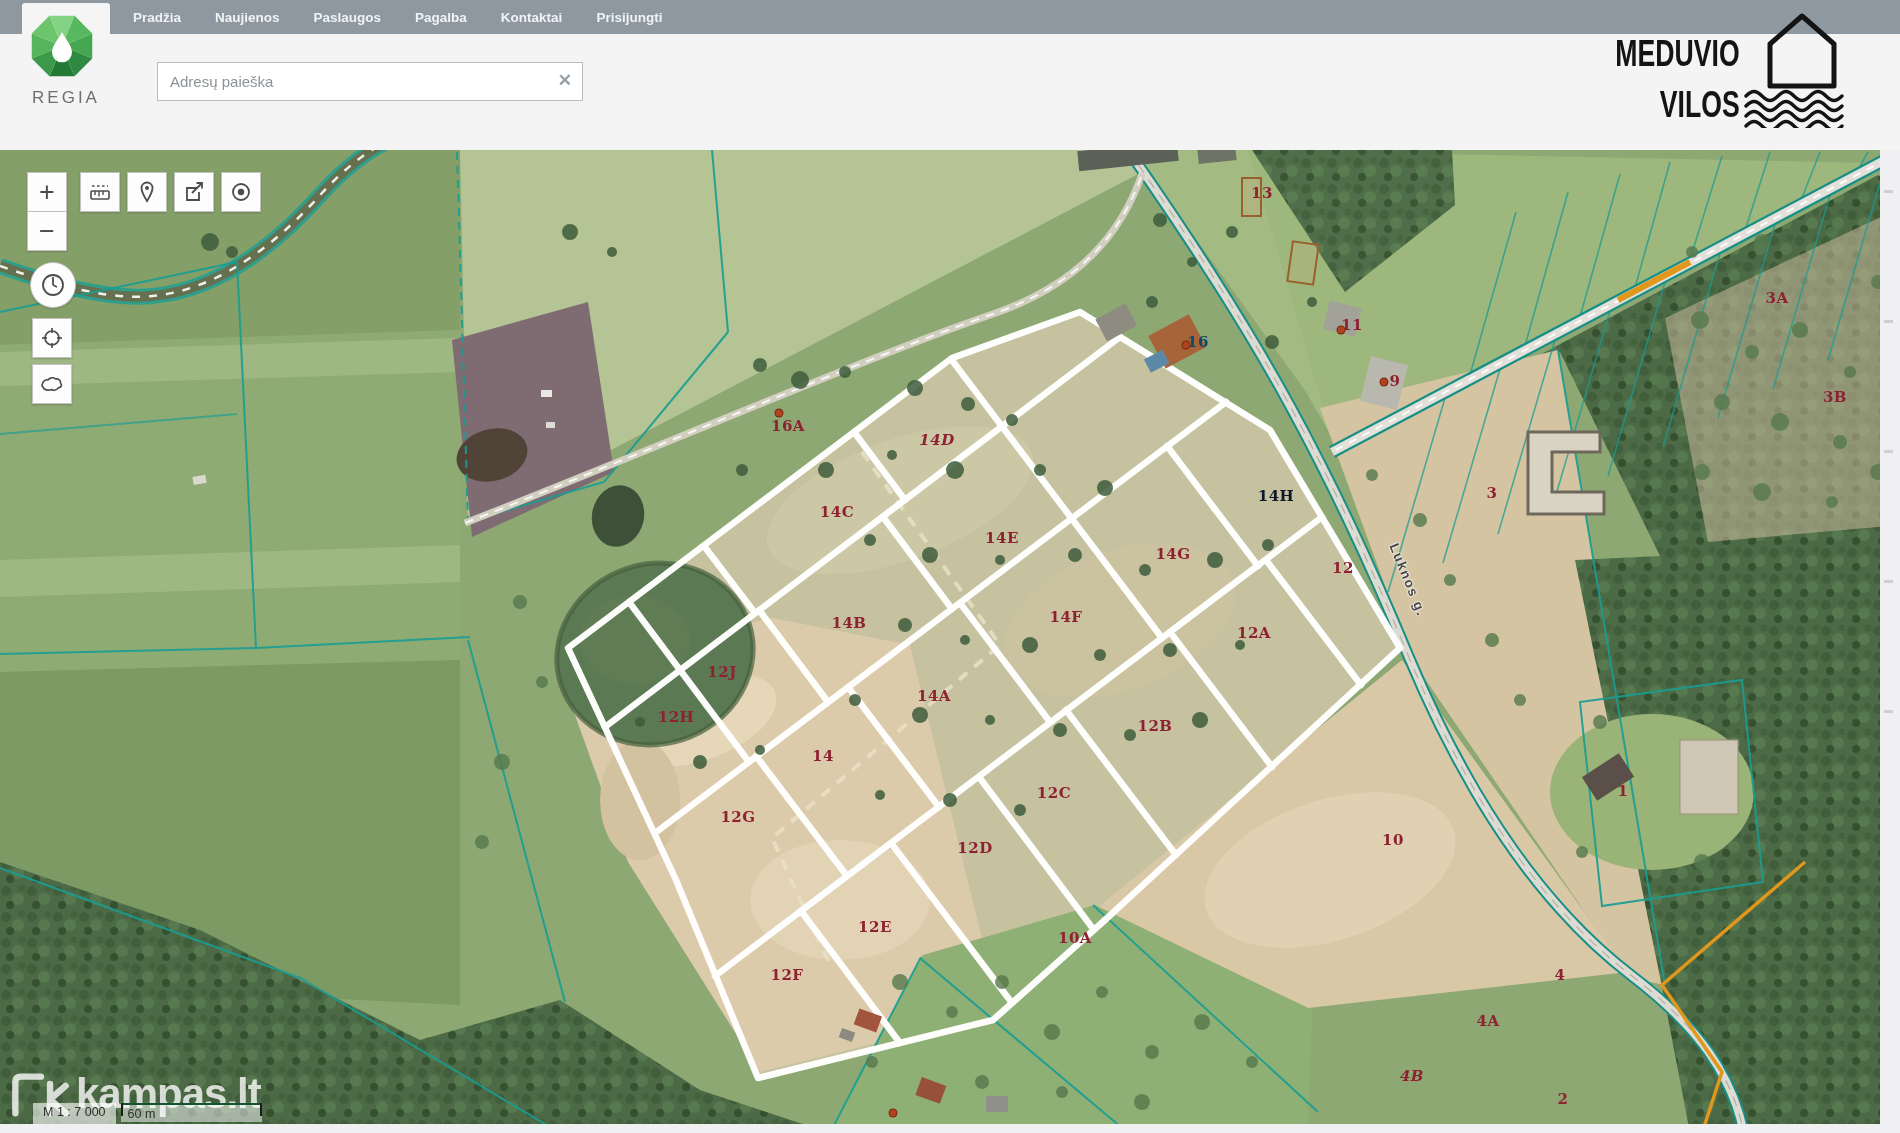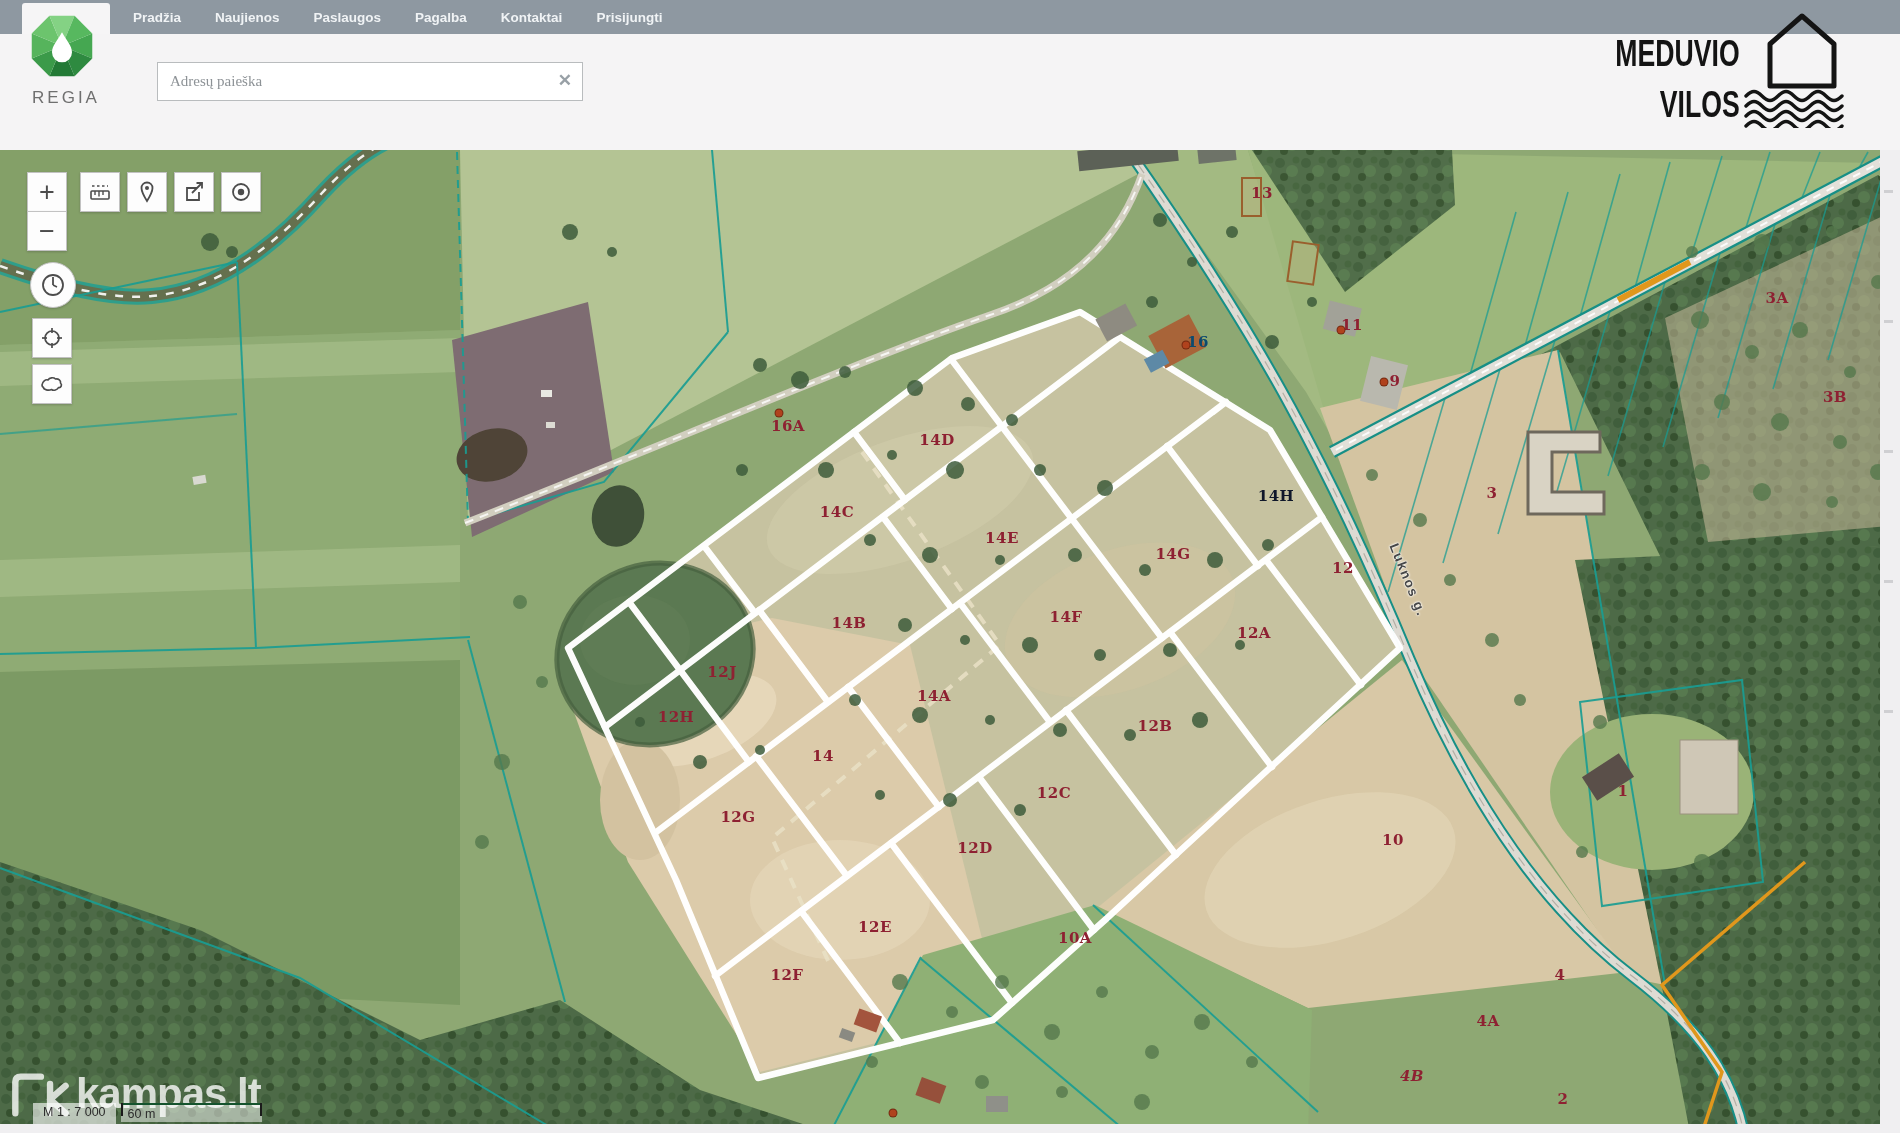--- a/index.html
+++ b/index.html
@@ -5,21 +5,21 @@
   html,body{margin:0;padding:0;width:1900px;height:1133px;overflow:hidden;background:#f5f4f5;
             font-family:"Liberation Sans",sans-serif;}
   .topbar{position:absolute;left:0;top:0;width:1900px;height:34px;background:#8e98a1;z-index:5;}
   .nav{position:absolute;left:133px;top:0;height:34px;display:flex;align-items:center;gap:34px;z-index:6;}
   .nav a{color:#f0f3f5;font-size:13.5px;font-weight:bold;text-decoration:none;white-space:nowrap;cursor:pointer;}
   .brand-tab{position:absolute;left:22px;top:3px;width:88px;height:31px;background:#f6f5f6;border-radius:3px 3px 0 0;z-index:5;}
   .brand{position:absolute;left:22px;top:6px;width:88px;z-index:7;text-align:center;}
   .brand .regia-name{display:block;margin-top:2px;font-size:17px;letter-spacing:3px;color:#6f6f6f;}
   .search{position:absolute;left:157px;top:62px;width:424px;height:37px;background:#fff;border:1px solid #b9bcbe;z-index:6;}
   .search input{position:absolute;left:0;top:0;width:100%;height:100%;border:none;outline:none;box-sizing:border-box;
-                padding:0 40px 0 12px;font-size:15px;color:#444;background:transparent;font-family:Liberation Serif, serif;}
+                padding:0 40px 0 12px;font-size:15px;color:#444;background:transparent;font-family:Liberation Sans, sans-serif;}
   .search input::placeholder{color:#8d9296;}
   .search .clear{position:absolute;right:10px;top:7px;color:#98a0a6;font-size:17px;font-weight:bold;cursor:pointer;}
   .mv-logo{position:absolute;right:48px;top:8px;z-index:7;}
   .mv-text{position:absolute;right:112px;top:20px;text-align:right;color:#141414;font-weight:bold;}
   .mv-text span{display:block;font-size:37px;line-height:51px;letter-spacing:0;transform:scaleX(.72);transform-origin:right center;white-space:nowrap;}
   .map{position:absolute;left:0;top:150px;width:1900px;height:983px;overflow:hidden;background:#8ea873;cursor:default;}
   .mbtn{position:absolute;width:40px;height:40px;background:#fdfdfd;border:1px solid #c2c2c2;box-sizing:border-box;
         box-shadow:0 1px 2px rgba(50,50,50,.28);display:flex;align-items:center;justify-content:center;
         color:#4c4c4c;z-index:20;cursor:pointer;}
   .mbtn.zoomglyph{font-size:27px;font-weight:300;line-height:1;}
@@ -393,21 +393,21 @@
   </div>
   <div class="mbtn" style="left:32px;top:214px;">
     <svg width="26" height="24" viewBox="0 0 26 24">
       <path d="M3,13 C3.5,9.5 6.5,7 9,8 C10.5,5.5 14.5,5 16.5,7 C19.5,6.5 22,8.5 21.5,11
                C23.5,13 22,16 19.5,15.5 C18.5,18 14.5,19 12.5,17.5 C9.5,19 4.5,17.5 4.5,15.5 C3.5,15 3,14 3,13 Z" fill="none" stroke="#4c4c4c" stroke-width="1.7" stroke-linejoin="round"></path>
     </svg>
   </div>
 
   <div>
       <div class="plabel" style="left: 788px; top: 276px; color: rgb(142, 33, 50);">16A</div>
-      <div class="plabel" style="left: 937px; top: 290px; color: rgb(142, 33, 50);">14D</div>
+      <div class="plabel" style="left: 937px; top: 290px; color: rgb(142, 33, 50); font-style: italic;">14D</div>
       <div class="plabel" style="left: 837px; top: 362px; color: rgb(142, 33, 50);">14C</div>
       <div class="plabel" style="left: 1002px; top: 388px; color: rgb(142, 33, 50);">14E</div>
       <div class="plabel" style="left: 1173px; top: 404px; color: rgb(142, 33, 50);">14G</div>
       <div class="plabel" style="left: 1276px; top: 346px; color: #0f172a;">14H</div>
       <div class="plabel" style="left: 1343px; top: 418px; color: rgb(142, 33, 50);">12</div>
       <div class="plabel" style="left: 1066px; top: 467px; color: rgb(142, 33, 50);">14F</div>
       <div class="plabel" style="left: 849px; top: 473px; color: rgb(142, 33, 50);">14B</div>
       <div class="plabel" style="left: 1254px; top: 483px; color: rgb(142, 33, 50);">12A</div>
       <div class="plabel" style="left: 722px; top: 522px; color: rgb(142, 33, 50);">12J</div>
       <div class="plabel" style="left: 676px; top: 567px; color: rgb(142, 33, 50);">12H</div>

